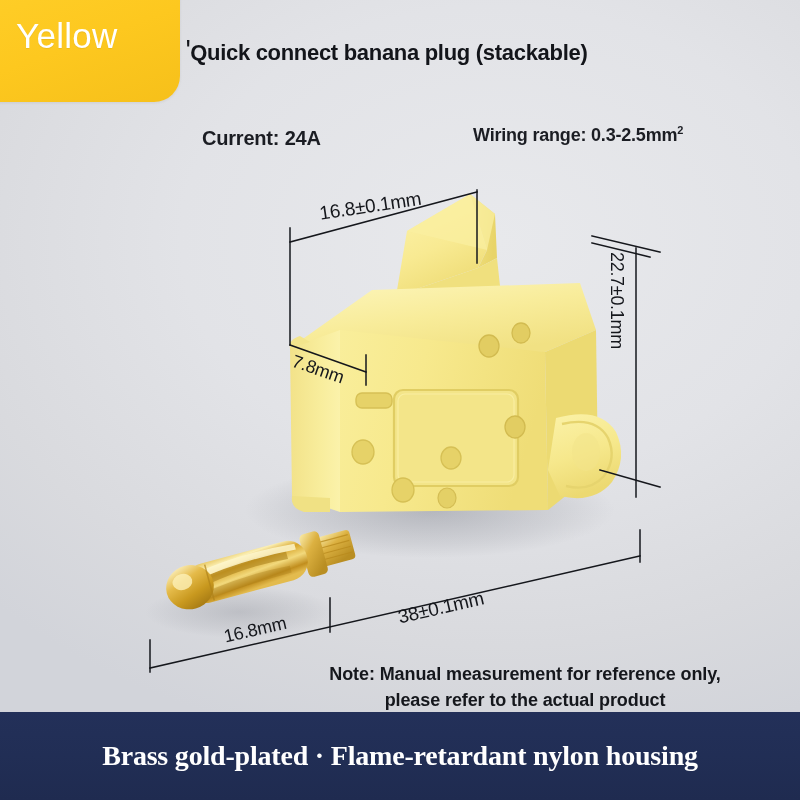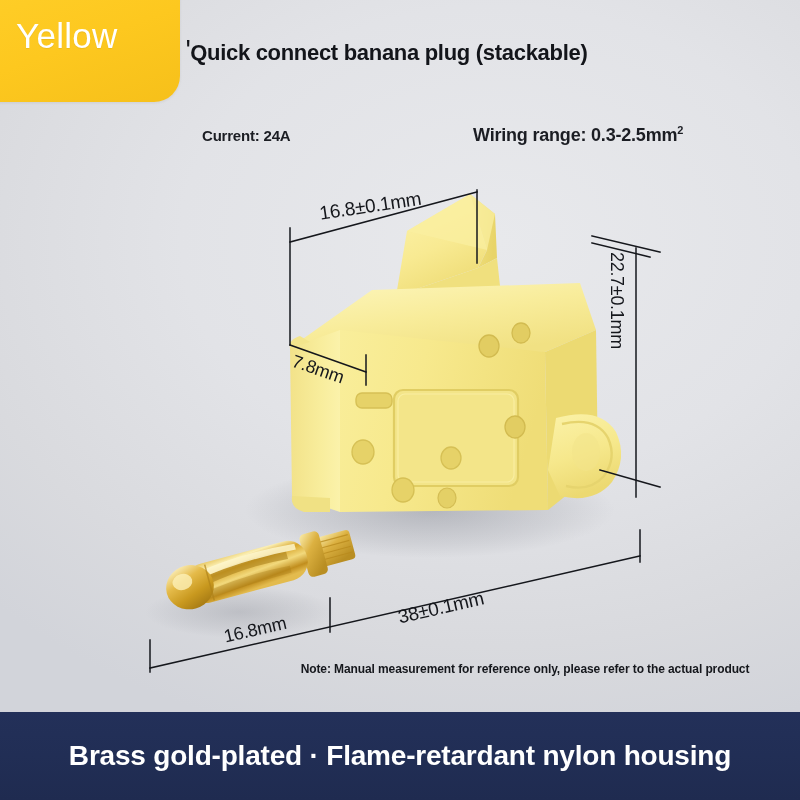--- a/index.html
+++ b/index.html
@@ -71,21 +71,21 @@
     font-size: 22px;
     font-weight: bold;
     color: #13151a;
     letter-spacing: -0.3px;
   }
 
   .spec-current {
     position: absolute;
     left: 202px;
     top: 127px;
-    font-size: 15px;
+    font-size: 20px;
     font-weight: bold;
     color: #1b1d23;
     letter-spacing: -0.2px;
   }
   .spec-wiring {
     position: absolute;
     left: 473px;
     top: 124px;
     font-size: 18px;
     font-weight: bold;
@@ -150,21 +150,21 @@
     transform-origin: left top;
     font-size: 19px;
   }
 
   .note-text {
     position: absolute;
     left: 300px;
     top: 661px;
     width: 450px;
     text-align: center;
-    font-size: 12px;
+    font-size: 18px;
     font-weight: bold;
     color: #15171c;
     line-height: 1.45;
     letter-spacing: -0.1px;
   }
 
   
   .footer-bar {
     position: absolute;
     left: 0;
@@ -175,20 +175,21 @@
     display: flex;
     align-items: center;
     justify-content: center;
   }
   .footer-text {
     color: #ffffff;
     font-size: 28px;
     font-weight: bold;
     letter-spacing: -0.2px;
     white-space: nowrap;
+    font-family: Liberation Serif, serif;
   }
 </style>
 </head>
 <body>
 
 <div id="stage">
 
   <svg id="product" viewBox="0 0 800 800">
     <defs>
       <linearGradient id="gTopFace" x1="0" y1="0" x2="0.65" y2="1">

